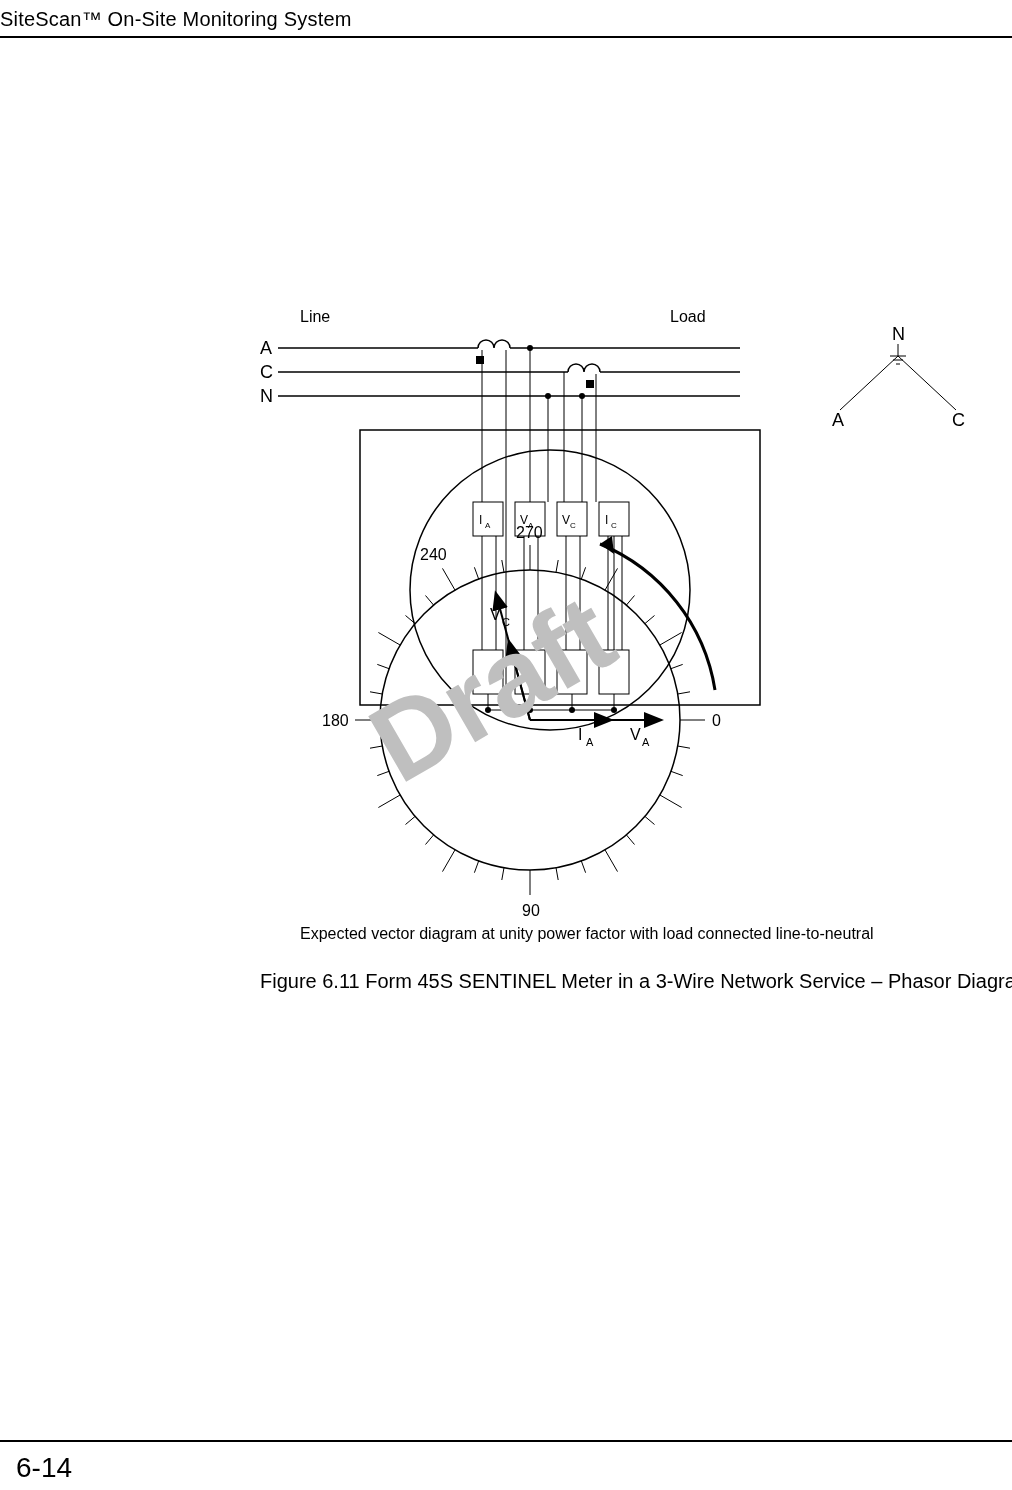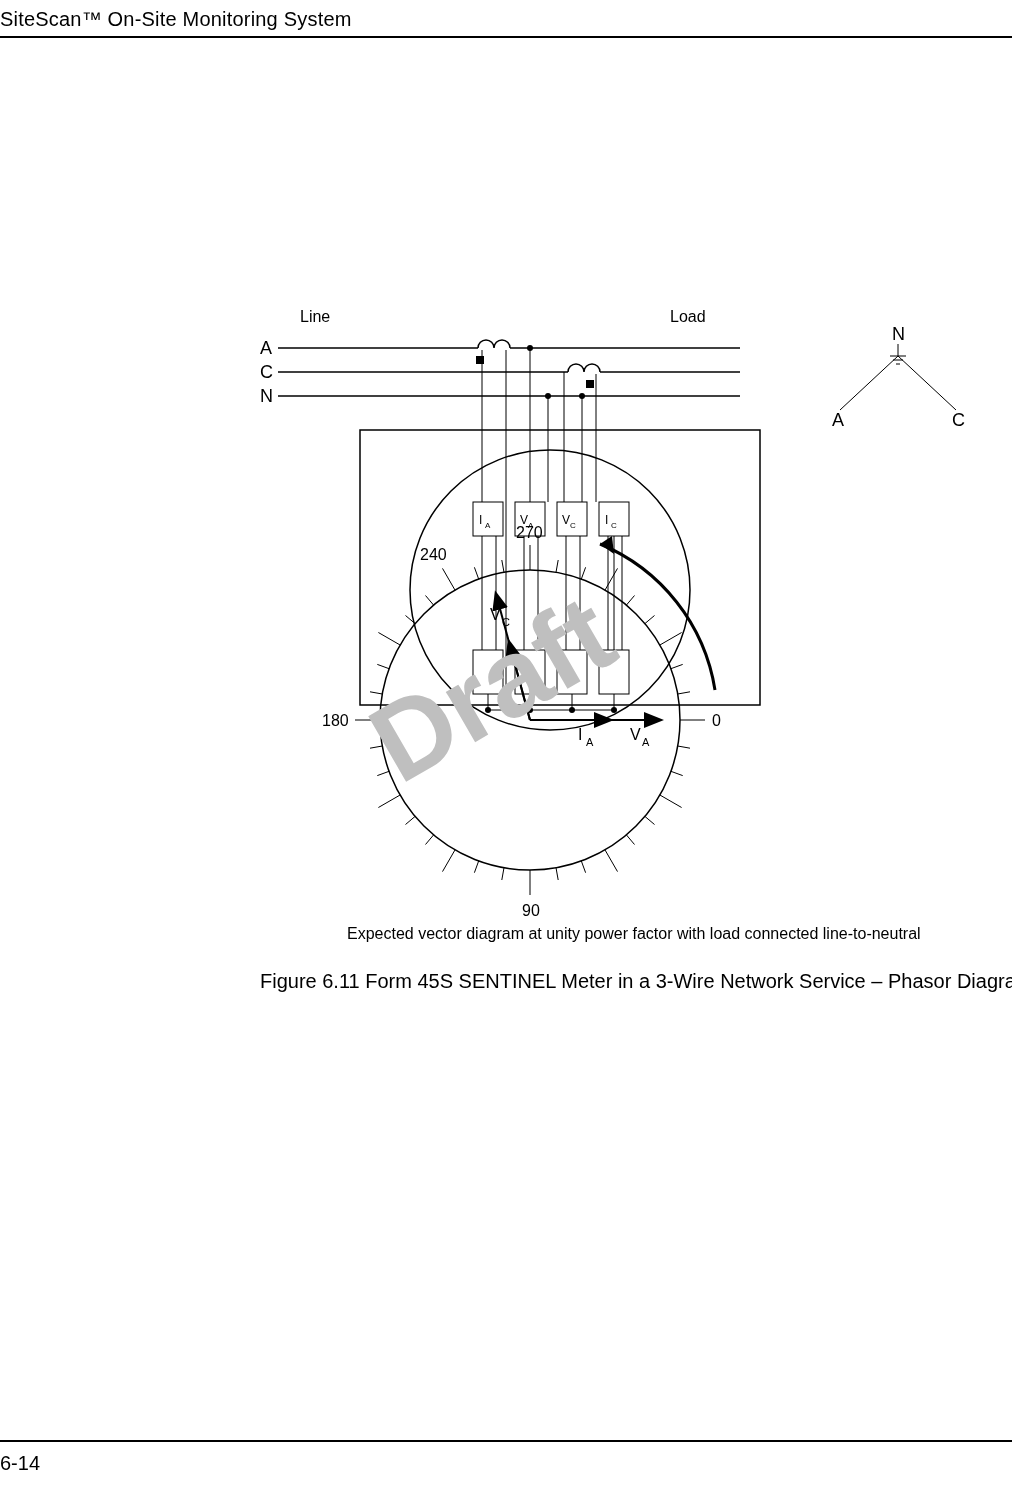--- a/index.html
+++ b/index.html
@@ -35,23 +35,23 @@
   .footer-rule {
     position: absolute;
     top: 1440px;
     left: 0;
     width: 1012px;
     border-top: 2px solid #000;
   }
   .footer-left {
     position: absolute;
     top: 1452px;
-    left: 0;
-    font-family: "Arial Narrow", Arial, sans-serif;
-    font-size: 20px;
+    left: 16px;
+    font-family: "Arial Narrow", Arial, sans-serif;
+    font-size: 28px;
   }
   .footer-right {
     position: absolute;
     top: 1452px;
     right: 0;
     font-family: "Arial Narrow", Arial, sans-serif;
     font-size: 20px;
   }
   .figure-area {
     position: absolute;
@@ -59,21 +59,20 @@
     left: 230px;
     width: 760px;
     height: 940px;
   }
   .desc {
     position: absolute;
     top: 925px;
     left: 300px;
     font-size: 16px;
     white-space: nowrap;
-    margin-left: 47px;
   }
   .caption {
     position: absolute;
     top: 970px;
     left: 260px;
     font-family: "Arial Narrow", Arial, sans-serif;
     font-size: 20px;
     white-space: nowrap;
   }
   svg { position: absolute; }

